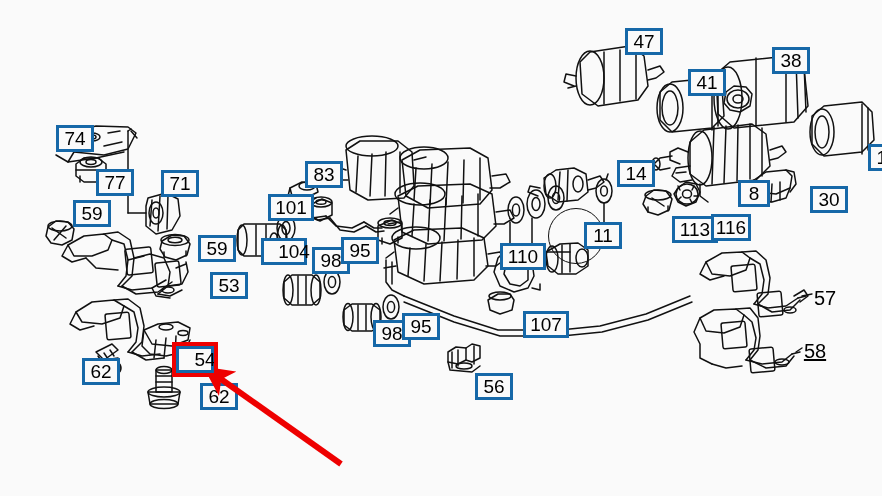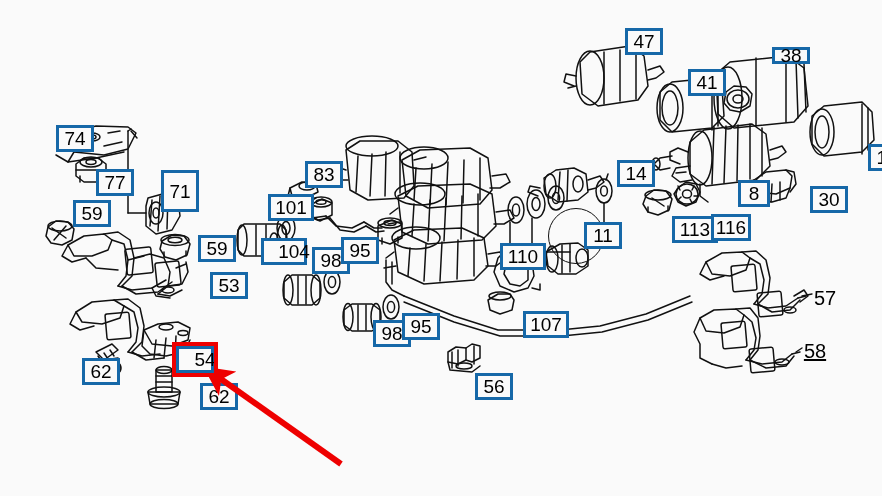--- a/index.html
+++ b/index.html
@@ -418,42 +418,42 @@
       <marker id="redhead" markerWidth="5" markerHeight="5" refX="3.4" refY="2.5" orient="auto">
         <path d="M0 0 L5 2.5 L0 5 L1.3 2.5 Z" fill="#ee0000"></path>
       </marker>
     </defs>
     <line id="arrow-line" x1="341" y1="464" x2="211" y2="372" stroke="#ee0000" stroke-width="6" marker-end="url(#redhead)"></line>
   </svg>
 
   <div id="label-layer">
       <div class="label boxed" style="left: 28px; top: 125px; width: 38px; height: 27px;">74</div>
       <div class="label boxed" style="left: 68px; top: 169px; width: 38px; height: 27px;">77</div>
-      <div class="label boxed" style="left: 133px; top: 170px; width: 38px; height: 42px;">71</div>
+      <div class="label boxed" style="left: 133px; top: 170px; width: 38px; height: 27px;">71</div>
       <div class="label boxed" style="left: 45px; top: 200px; width: 38px; height: 27px;">59</div>
       <div class="label boxed" style="left: 170px; top: 235px; width: 38px; height: 27px;">59</div>
       <div class="label boxed" style="left: 182px; top: 272px; width: 38px; height: 27px;">53</div>
       <div class="label boxed" style="left: 54px; top: 358px; width: 38px; height: 27px;">62</div>
       <div class="label highlighted" style="left: 176px; top: 346px; width: 38px; height: 27px;">54</div>
       <div class="label boxed" style="left: 172px; top: 383px; width: 38px; height: 27px;">62</div>
       <div class="label boxed" style="left: 240px; top: 194px; width: 46px; height: 27px;">101</div>
       <div class="label boxed" style="left: 277px; top: 161px; width: 38px; height: 27px;">83</div>
       <div class="label boxed" style="left: 233px; top: 238px; width: 46px; height: 27px; padding-left: 20px;">104</div>
       <div class="label boxed" style="left: 284px; top: 247px; width: 38px; height: 27px;">98</div>
       <div class="label boxed" style="left: 313px; top: 237px; width: 38px; height: 27px;">95</div>
       <div class="label boxed" style="left: 345px; top: 320px; width: 38px; height: 27px;">98</div>
       <div class="label boxed" style="left: 374px; top: 313px; width: 38px; height: 27px;">95</div>
       <div class="label boxed" style="left: 472px; top: 243px; width: 46px; height: 27px;">110</div>
       <div class="label boxed" style="left: 495px; top: 311px; width: 46px; height: 27px;">107</div>
       <div class="label boxed" style="left: 447px; top: 373px; width: 38px; height: 27px;">56</div>
       <div class="label boxed" style="left: 556px; top: 222px; width: 38px; height: 27px;">11</div>
       <div class="label boxed" style="left: 589px; top: 160px; width: 38px; height: 27px;">14</div>
       <div class="label boxed" style="left: 597px; top: 28px; width: 38px; height: 27px;">47</div>
       <div class="label boxed" style="left: 660px; top: 69px; width: 38px; height: 27px;">41</div>
-      <div class="label boxed" style="left: 744px; top: 47px; width: 38px; height: 17px;">38</div>
+      <div class="label boxed" style="left: 744px; top: 47px; width: 38px; height: 27px;">38</div>
       <div class="label boxed" style="left: 840px; top: 144px; width: 38px; height: 27px;">17</div>
       <div class="label boxed" style="left: 710px; top: 180px; width: 32px; height: 27px;">8</div>
       <div class="label boxed" style="left: 782px; top: 186px; width: 38px; height: 27px;">30</div>
       <div class="label boxed" style="left: 644px; top: 216px; width: 46px; height: 27px;">113</div>
       <div class="label boxed" style="left: 683px; top: 214px; width: 40px; height: 27px;">116</div>
       <div class="label plain" style="left: 810px; top: 285px; width: 30px; height: 26px;">57</div>
       <div class="label plain" style="left: 800px; top: 338px; width: 30px; height: 26px; text-decoration: underline;">58</div>
     </div>
 
 </div>

